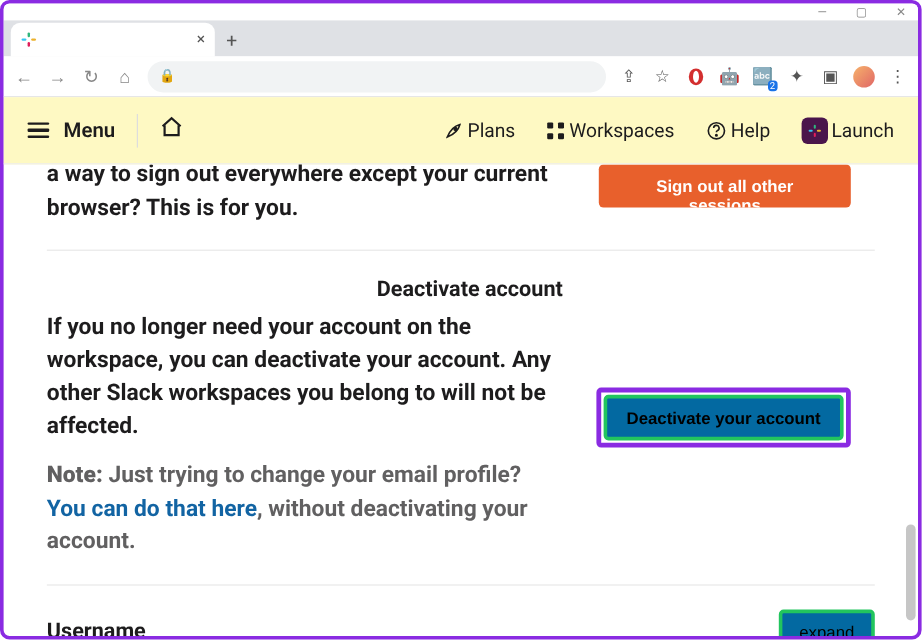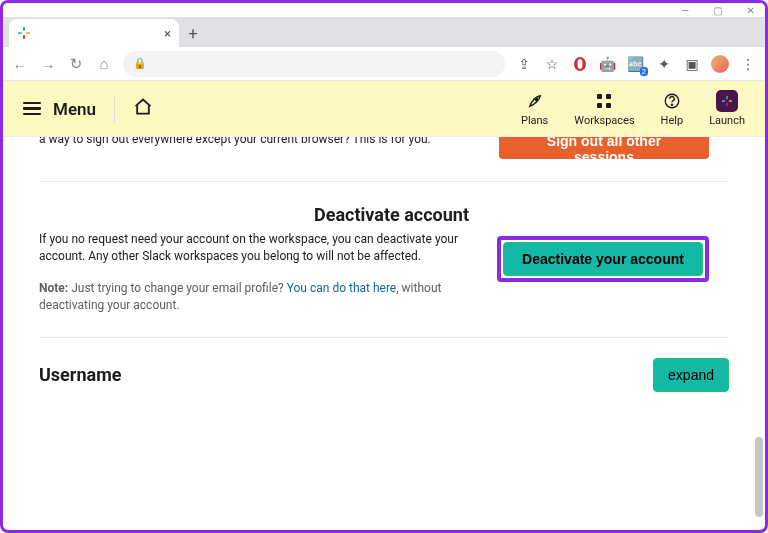--- a/index.html
+++ b/index.html
@@ -104,22 +104,22 @@
   }
   .hamburger {
     display:flex;align-items:center;gap:12px;font-size:17px;font-weight:600;cursor:pointer;
   }
   .hamburger-icon { display:flex;flex-direction:column;gap:3px; }
   .hamburger-icon span { width:18px;height:2.5px;background:#1d1c1d;border-radius:1px; }
   .vdiv { width:1px;height:28px;background:#ddd;margin:0 18px; }
   .home-icon { font-size:18px;cursor:pointer; }
   .header-right { margin-left:auto; display:flex; gap:26px; }
   .hnav {
-    display:flex;flex-direction:column;align-items:center;gap:3px;
-    font-size:11px;color:#1d1c1d;cursor:pointer;
+    display:flex;flex-direction:row;align-items:center;gap:3px;
+    font-size:16px;color:#1d1c1d;cursor:pointer;
   }
   .hnav .ico { font-size:18px;height:20px;display:flex;align-items:center; }
   .launch-tile {
     width:22px;height:22px;border-radius:5px;
     background:#4a154b;display:flex;align-items:center;justify-content:center;
     color:#fff;font-size:12px;
   }
   
   .content {
     padding: 0 36px 20px 36px;
@@ -134,27 +134,27 @@
   .section-row {
     display:flex;
     gap:30px;
     padding: 22px 0;
   }
   .section-row + .section-row,
   .section-divider { border-top:1px solid #e8e8e8; }
   .section-left { flex: 1 1 auto; max-width: 430px; }
   .section-right { width: 210px; display:flex; justify-content:flex-end; align-items:center; }
   .section-title { font-size:18px; font-weight:700; margin-bottom:6px;text-align:right; }
-  .body-text { font-size:12px; line-height:1.45; color:#1d1c1d; margin-bottom:14px; }
+  .body-text { font-size:19px; line-height:1.45; color:#1d1c1d; margin-bottom:14px;font-weight:bold; }
   .body-text:last-child { margin-bottom:0; }
   .muted { color:#616061; }
   .link-blue { color:#1264a3; cursor:pointer; }
   .btn {
-    border:1px solid #22c55e;
-    background:#14b8a6;
+    border:3px solid #22c55e;
+    background:#0369a1;
     border-radius:4px;
     padding: 8px 14px;
     font-size:14px;
     font-weight:700;
     cursor:pointer;
     white-space:nowrap;
   }
   .btn-orange {
     border:none;background:#e8602c;color:#fff;font-weight:700;
     border-radius:4px;padding:10px 24px;font-size:14px;cursor:pointer;
@@ -301,21 +301,21 @@
     </div>
     <div class="section-right" style="margin-top:-14px;">
       <button class="btn-orange">Sign out all other sessions</button>
     </div>
   </div>
 
   <div class="section-row section-divider">
     <div class="section-left">
       <h3 class="section-title">Deactivate account</h3>
       <p class="body-text">
-        <span>If you no request need your account on the </span><span> workspace, you can deactivate your account. Any other Slack workspaces you belong to will not be affected.</span>
+        <span>If you no longer need your account on the </span><span> workspace, you can deactivate your account. Any other Slack workspaces you belong to will not be affected.</span>
       </p>
       <p class="body-text muted">
         <strong>Note:</strong><span> Just trying to change your email profile? </span><span class="link-blue">You can do that here</span><span>, without deactivating your account.</span>
       </p>
     </div>
     <div class="section-right">
       <div class="highlight-box">
         <button class="btn">Deactivate your account</button>
       </div>
     </div>

